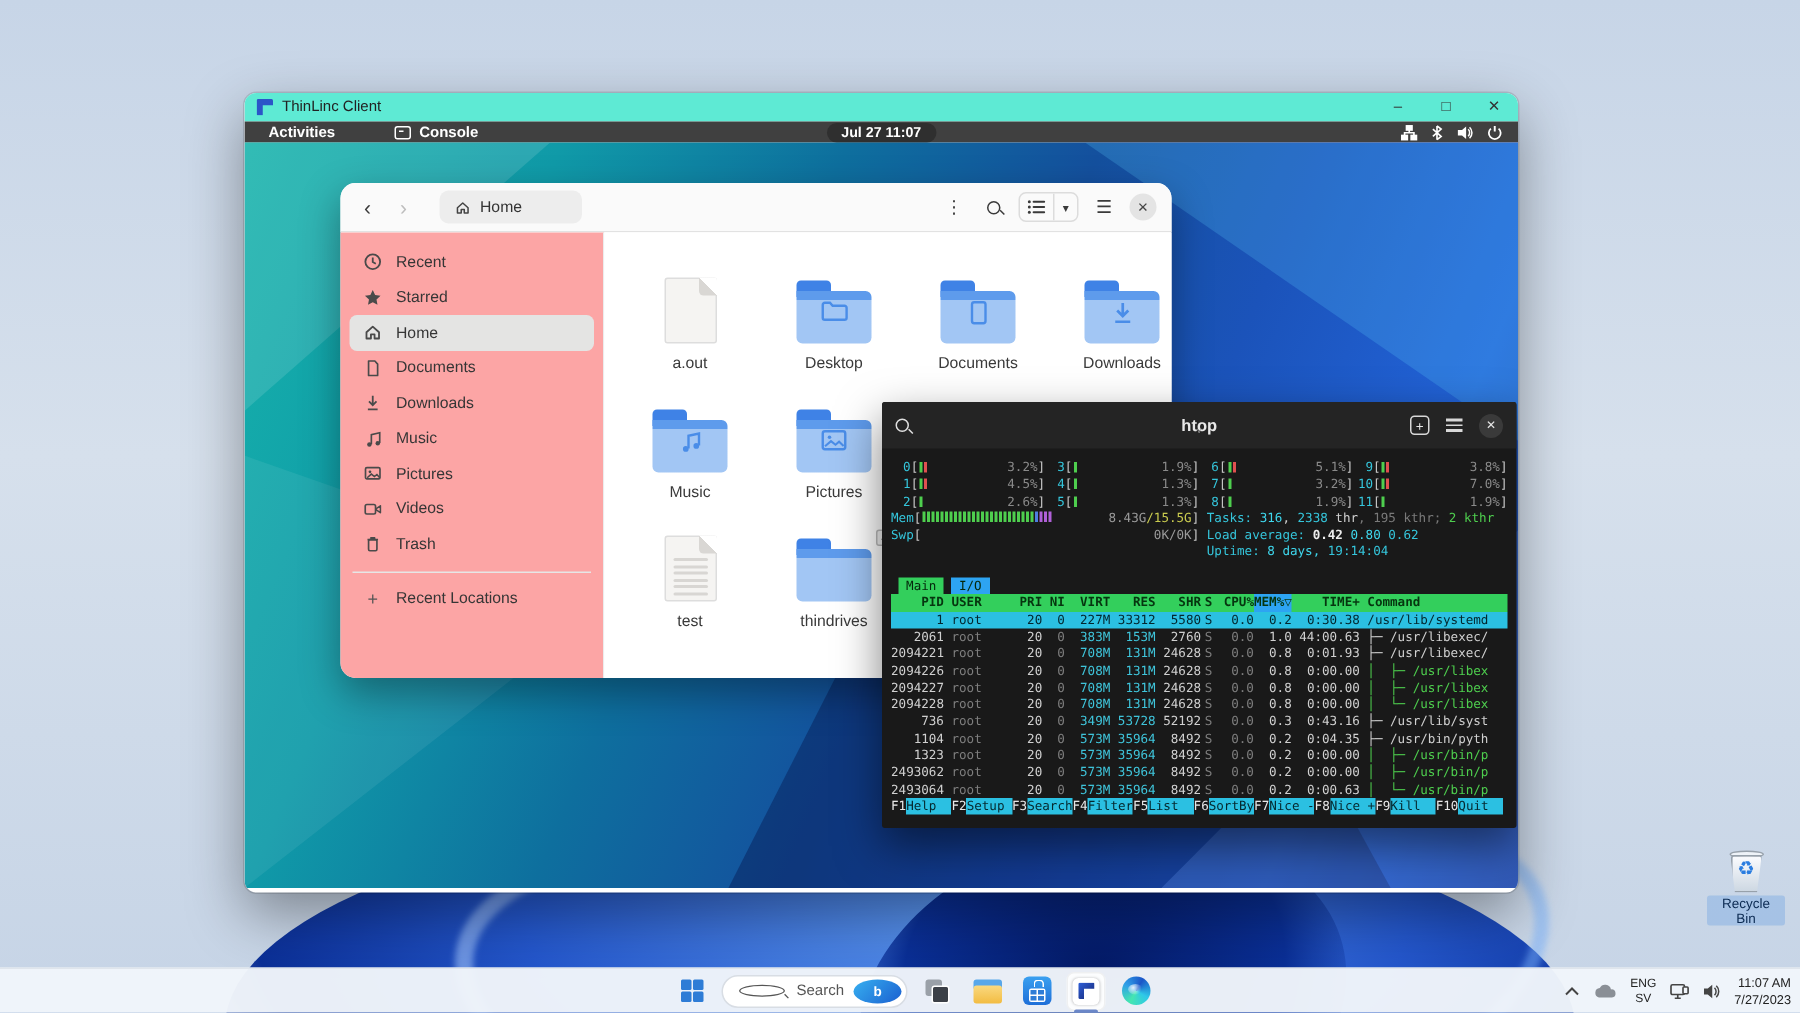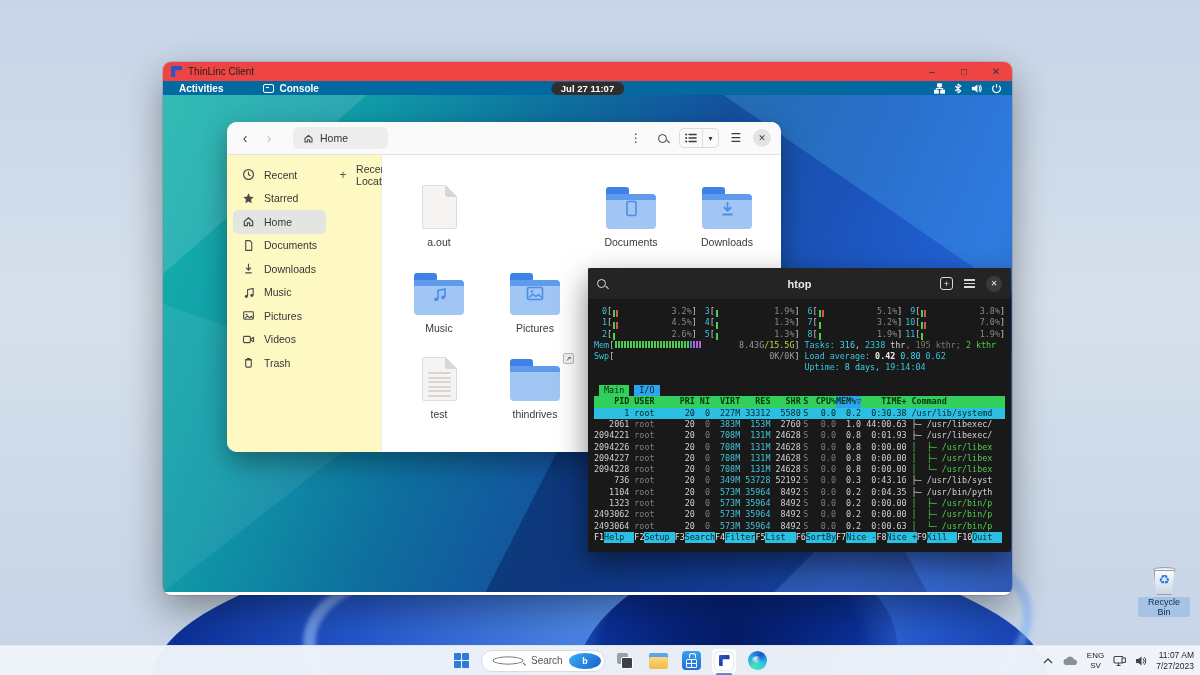--- a/index.html
+++ b/index.html
@@ -16,27 +16,27 @@
   
   .recycle{position:absolute;left:1138px;top:566px;width:52px;text-align:center}
   .rb-icon{position:relative;width:25px;height:29px;margin:0 auto}
   .rb-rim{position:absolute;top:1px;left:1px;right:1px;height:5px;background:#eef3f8;border:1px solid #97a1ab;border-radius:50%}
   .rb-body{position:absolute;top:4px;left:2px;right:2px;bottom:0;background:linear-gradient(180deg,rgba(252,253,255,.96),rgba(206,216,226,.92));border:1px solid #97a1ab;clip-path:polygon(0 0,100% 0,85% 100%,15% 100%);border-radius:2px}
   .rb-sym{position:absolute;top:7px;left:0;width:100%;font-size:13px;line-height:1;color:#2a7de0;font-family:"DejaVu Sans",sans-serif}
   .rb-label{display:inline-block;margin-top:2px;font-size:9px;color:#0b2a52;background:rgba(136,178,228,.55);border-radius:2px;padding:0 3px}
 
   
   .tl-window{position:absolute;left:163px;top:62px;width:849px;height:533px;border-radius:8px;overflow:hidden;background:#fff;box-shadow:0 14px 38px rgba(0,0,0,.38),0 0 0 1px rgba(0,0,0,.12)}
-  .tl-titlebar{height:19px;background:#ef4444;display:flex;align-items:center;padding:0 0 0 8px;font-size:10px;color:#222}
+  .tl-titlebar{height:19px;background:#5eead4;display:flex;align-items:center;padding:0 0 0 8px;font-size:10px;color:#222}
   .tl-logo{width:11px;height:11px;margin-right:6px;background:#2b55c8;clip-path:polygon(0 0,100% 0,100% 38%,38% 38%,38% 100%,0 100%);border-radius:1px}
   .tl-title{flex:1}
   .tl-ctrls{display:flex;height:100%}
   .tl-btn{width:32px;height:100%;display:flex;align-items:center;justify-content:center;font-size:10px;color:#333}
 
-  .gnome-topbar{height:14px;background:#0369a1;display:flex;align-items:center;color:#fff;font-size:10px;position:relative;padding:0 10px}
+  .gnome-topbar{height:14px;background:#404040;display:flex;align-items:center;color:#fff;font-size:10px;position:relative;padding:0 10px}
   .gt-activities{padding:0 6px;font-weight:bold}
   .gt-console{display:flex;align-items:center;gap:5px;margin-left:34px;font-weight:bold}
   .gt-console-icon{width:11px;height:9px;border:1.3px solid #fff;border-radius:2px;position:relative}
   .gt-console-icon::after{content:"";position:absolute;left:2px;top:2px;width:3px;height:1.5px;background:#fff}
   .gt-clock{position:absolute;left:50%;transform:translateX(-50%);background:#2f2f2f;border-radius:8px;padding:1px 10px;font-size:9.5px;font-weight:bold}
   .gt-right{margin-left:auto;display:flex;align-items:center;gap:9px}
   .gt-right svg{display:block}
 
   .gnome-desktop{position:relative;height:497px;background:linear-gradient(113deg,#16b3ab 0%,#109aa8 20%,#0e6f9e 38%,#14509e 54%,#1b53ba 68%,#2263d8 84%,#1b409c 100%);overflow:hidden}
   .tri{position:absolute;inset:0}
@@ -52,21 +52,21 @@
   .nav-arrow{font-size:14px;line-height:1;color:#3a3a3a;width:16px;text-align:center}
   .nav-arrow.dim{color:#bdbdbd}
   .path-pill{display:flex;align-items:center;gap:6px;background:#ededed;border-radius:6px;height:22px;padding:0 40px 0 10px;font-size:10.5px;color:#333;margin-left:8px}
   .fh-spacer{flex:1}
   .fh-icon{color:#3a3a3a;font-size:12px;display:flex;align-items:center;justify-content:center;width:18px;height:18px}
   .view-seg{display:flex;align-items:center;border:1px solid #dcdcdc;border-radius:5px;height:20px;overflow:hidden}
   .view-seg .seg{display:flex;align-items:center;justify-content:center;width:22px;height:100%;color:#3a3a3a}
   .view-seg .seg+.seg{border-left:1px solid #dcdcdc;width:16px;font-size:8px}
   .close-circle{width:18px;height:18px;border-radius:50%;background:#e4e4e4;display:flex;align-items:center;justify-content:center;font-size:9px;color:#444}
   .files-body{flex:1;display:flex;min-height:0}
-  .files-sidebar{width:155px;background:#fef9c3;border-right:1px solid #ececec;border-radius:0 0 0 10px;padding:8px 6px;display:flex;flex-direction:row}
+  .files-sidebar{width:176px;background:#fca5a5;border-right:1px solid #ececec;border-radius:0 0 0 10px;padding:8px 6px;display:flex;flex-direction:column}
   .side-item{display:flex;align-items:center;gap:9px;height:23.5px;padding:0 9px;border-radius:5px;font-size:10.5px;color:#363636}
   .side-item.active{background:#e4e4e3}
   .side-icon{width:13px;height:13px;display:flex;align-items:center;justify-content:center}
   .side-div{height:1px;background:#e6e6e6;margin:6px 2px}
   .other-loc{display:flex;align-items:center;gap:9px;height:23px;padding:0 9px;font-size:10.5px;color:#363636}
   .other-loc .plus{font-size:12px;color:#555;width:13px;text-align:center}
   .files-content{flex:1;position:relative;background:#fff;border-radius:0 0 10px 0}
   .grid-item{position:absolute;width:96px;height:84px;text-align:center}
   .gi-label{position:absolute;top:61px;left:0;right:0;font-size:10.5px;color:#3a3a3a}
   .folder-ic{position:absolute;left:23px;top:12px;width:50px;height:42px}
@@ -89,21 +89,21 @@
   .ht-burger i{width:11px;height:1.4px;background:#d8d8d8}
   .ht-close{width:16px;height:16px;border-radius:50%;background:#3a3a3a;display:flex;align-items:center;justify-content:center;font-size:8px}
   .mag{width:9px;height:9px;border:1.4px solid currentColor;border-radius:50%;position:relative;display:inline-block}
   .mag::after{content:"";position:absolute;width:4px;height:1.4px;background:currentColor;transform:rotate(45deg);right:-4px;bottom:-1px}
 
   .term{flex:1;font-family:"DejaVu Sans Mono",monospace;font-size:8.4px;line-height:11.3px;padding:7px 6px 0;color:#d0d0d0;overflow:hidden}
   .tline{display:flex;align-items:center;height:11.3px;white-space:pre}
   .meter{display:flex;align-items:center;width:25%}
   .m-id{min-width:2.6ch;text-align:right;color:#35c6dc}
   .br{color:#c8c8c8}
-  .m-bar{flex:1;display:flex;align-items:flex-end;padding-left:1px}
+  .m-bar{flex:1;display:flex;align-items:center;padding-left:1px}
   .m-pct{margin-left:auto;color:#8a8a8a}
   .tick{display:inline-block;width:2px;height:7px;margin-right:1px}
   .t-g{background:#4ece4e}.t-r{background:#e05050}.t-b{background:#4e7ee0}.t-p{background:#b060d8}
   .half{width:50%;display:flex;align-items:center}
   .meter-label{color:#35c6dc}
   .mt-used{color:#9a9a9a}.mt-total{color:#c9cb4f}
   .sum{width:50%;padding-left:5px;overflow:hidden}
   .cy{color:#35c6dc}.cyb{color:#3fd8ee;font-weight:normal}.wh{color:#d0d0d0}.whb{color:#ececec;font-weight:bold}.gy{color:#7a7a7a}.gn{color:#4ece4e}
   .tabs-line .tab{padding:0 1ch;color:#05280c}
   .tab-main{margin-left:1ch;background:#33cf5c}
@@ -350,20 +350,32 @@
             <span class="plus">+</span>
             <span>Recent Locations</span>
           </div>
         </div>
         <div class="files-content" id="files-grid">
             <div class="grid-item" style="left: 9px; top: 20px;">
               <div class="paper-ic">
                 <div class="p-fold"></div>
               </div>
               <div class="gi-label">a.out</div>
+            </div>
+            <div class="grid-item" style="left: 105px; top: 20px;">
+              <div class="folder-ic">
+                <div class="f-tab"></div>
+                <div class="f-body"></div>
+                <div class="f-glyph">
+                  <svg width="19" height="15" viewBox="0 0 19 15">
+                    <path d="M1.5 3.2a1.4 1.4 0 0 1 1.4-1.4h3.4l1.8 2h7.9a1.4 1.4 0 0 1 1.4 1.4v6.6a1.4 1.4 0 0 1-1.4 1.4H2.9a1.4 1.4 0 0 1-1.4-1.4z" stroke="#4a8de8" stroke-width="1.6" fill="none"></path>
+                  </svg>
+                </div>
+              </div>
+              <div class="gi-label">Desktop</div>
             </div>
             <div class="grid-item" style="left: 201px; top: 20px;">
               <div class="folder-ic">
                 <div class="f-tab"></div>
                 <div class="f-body"></div>
                 <div class="f-glyph">
                   <svg width="15" height="17" viewBox="0 0 15 17">
                     <rect x="3" y="1.5" width="9" height="14" rx="1.5" stroke="#4a8de8" stroke-width="1.6" fill="none"></rect>
                   </svg>
                 </div>

